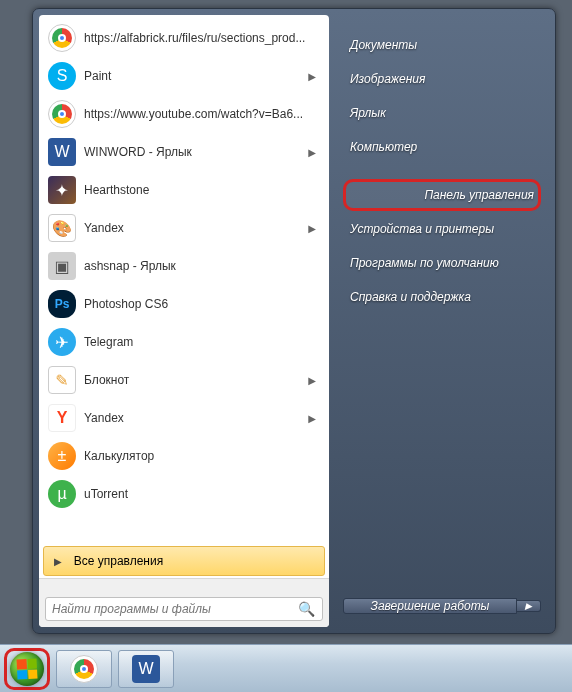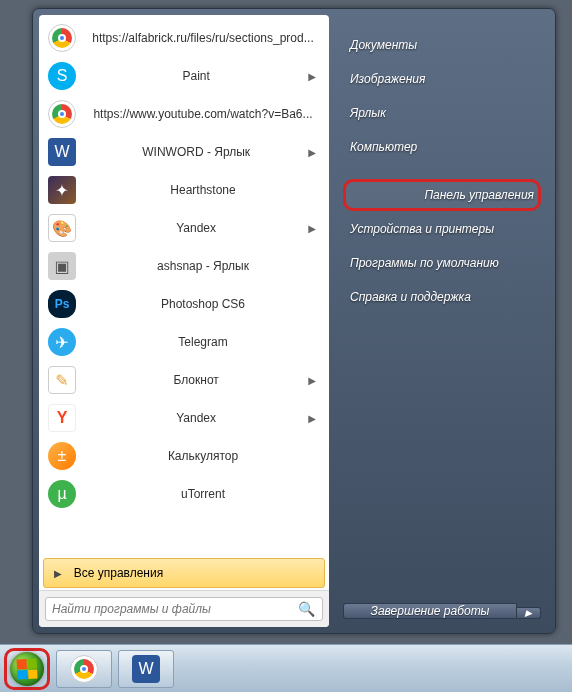--- a/index.html
+++ b/index.html
@@ -40,21 +40,20 @@
   }
   .prog-item {
     display: flex;
     align-items: center;
     height: 38px;
     padding: 0 4px 0 6px;
     cursor: pointer;
     border: 1px solid transparent;
     margin: 0 2px;
     border-radius: 3px;
-    text-align: center;
   }
   .prog-icon {
     width: 28px;
     height: 28px;
     margin-right: 8px;
     flex-shrink: 0;
     border-radius: 4px;
     display: flex;
     align-items: center;
     justify-content: center;
@@ -97,20 +96,21 @@
     border-top: 1px solid #d8d8d8;
   }
   .search-box {
     display: flex;
     align-items: center;
     height: 24px;
     background: #fff;
     border: 1px solid #c0c0c0;
     border-radius: 3px;
     padding: 0 6px;
+    margin-top: 12px;
   }
   .search-input {
     flex: 1;
     border: none;
     outline: none;
     font-style: italic;
     color: #888;
     font-size: 12px;
     background: transparent;
   }
@@ -139,21 +139,21 @@
     border: 3px solid #d62424;
     border-radius: 10px;
     background: rgba(255,255,255,0.05);
     padding: 6px 4px;
     text-align: right;
   }
   .right-gap { height: 14px; }
   .shutdown-row {
     margin-top: auto;
     display: flex;
-    align-items: flex-end;
+    align-items: center;
     height: 26px;
   }
   .shutdown-btn {
     flex: 1;
     background: linear-gradient(to bottom, #6b7a92, #4a5870);
     border: 1px solid #2d3a4e;
     border-radius: 3px 0 0 3px;
     color: #fff;
     display: flex;
     align-items: center;

